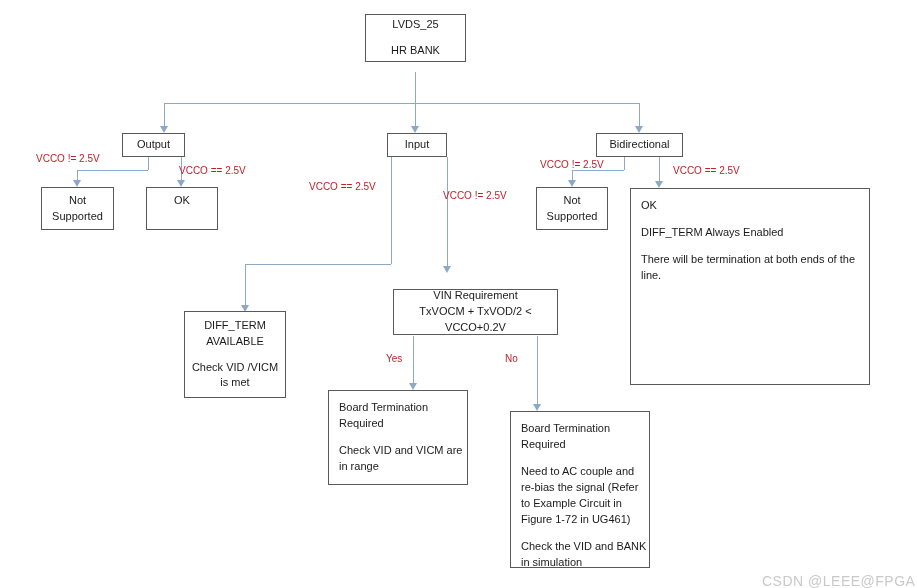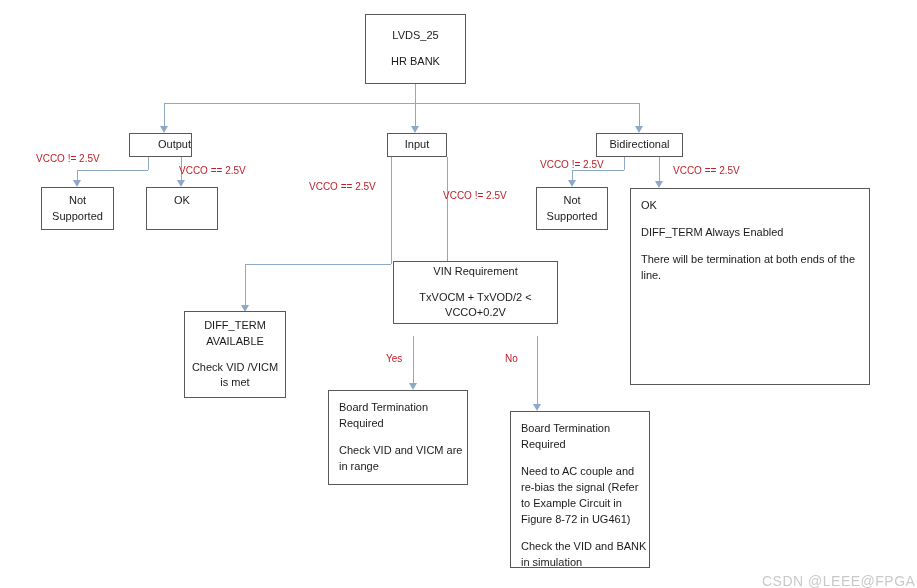--- a/index.html
+++ b/index.html
@@ -117,27 +117,27 @@
 
   <div class="ln-v" style="left:659px; top:157px; height:24px;"></div>
   <div class="arrowhead" style="left:655px; top:181px;"></div>
 
   <div class="ln-v" style="left:413px; top:336px; height:47px;"></div>
   <div class="arrowhead" style="left:409px; top:383px;"></div>
 
   <div class="ln-v" style="left:537px; top:336px; height:68px;"></div>
   <div class="arrowhead" style="left:533px; top:404px;"></div>
 
-  <div class="node center" style="left:365px; top:14px; width:101px; height:70px;">
+  <div class="node center" style="left:365px; top:14px; width:101px; height:48px;">
     <span class="ln">LVDS_25</span>
     <span class="gap"></span>
     <span class="ln">HR BANK</span>
   </div>
 
-  <div class="node center" style="left:129px; top:133px; width:63px; height:24px;align-items:flex-end;">
+  <div class="node center" style="left:122px; top:133px; width:63px; height:24px;">
     <span class="ln">Output</span>
   </div>
 
   <div class="node center" style="left:387px; top:133px; width:60px; height:24px;">
     <span class="ln">Input</span>
   </div>
 
   <div class="node center" style="left:596px; top:133px; width:87px; height:24px;">
     <span class="ln">Bidirectional</span>
   </div>
@@ -163,21 +163,21 @@
   </div>
 
   <div class="node center" style="left:184px; top:311px; width:102px; height:87px;">
     <span class="ln">DIFF_TERM</span>
     <span class="ln">AVAILABLE</span>
     <span class="gap"></span>
     <span class="ln">Check VID /VICM</span>
     <span class="ln">is met</span>
   </div>
 
-  <div class="node center" style="left:393px; top:261px; width:165px; height:63px;">
+  <div class="node center" style="left:393px; top:289px; width:165px; height:46px;">
     <span class="ln">VIN Requirement</span>
     <span class="gap"></span>
     <span class="ln">TxVOCM + TxVOD/2 &lt;</span>
     <span class="ln">VCCO+0.2V</span>
   </div>
 
   <div class="node leftalign" style="left:328px; top:390px; width:140px; height:95px;">
     <span class="para">
       <span class="ln">Board Termination</span>
       <span class="ln">Required</span>
@@ -190,21 +190,21 @@
 
   <div class="node leftalign" style="left:510px; top:411px; width:140px; height:157px;">
     <span class="para">
       <span class="ln">Board Termination</span>
       <span class="ln">Required</span>
     </span>
     <span class="para">
       <span class="ln">Need to AC couple and</span>
       <span class="ln">re-bias the signal (Refer</span>
       <span class="ln">to Example Circuit in</span>
-      <span class="ln">Figure 8-72 in UG461)</span>
+      <span class="ln">Figure 1-72 in UG461)</span>
     </span>
     <span class="para">
       <span class="ln">Check the VID and BANK</span>
       <span class="ln">in simulation</span>
     </span>
   </div>
 
   <div class="edge-label" style="left:36px; top:153px;">VCCO != 2.5V</div>
 
   <div class="edge-label" style="left:179px; top:165px;">VCCO == 2.5V</div>

